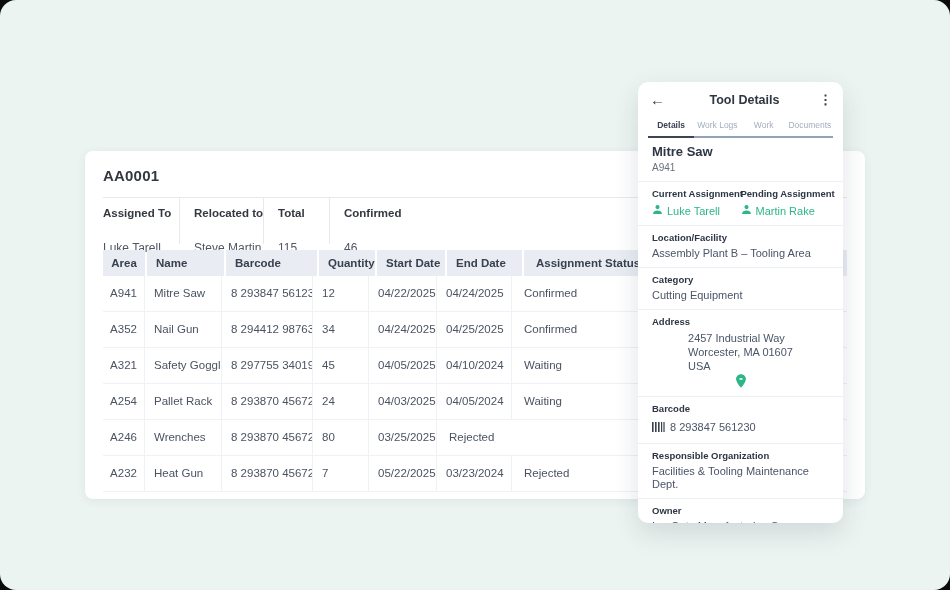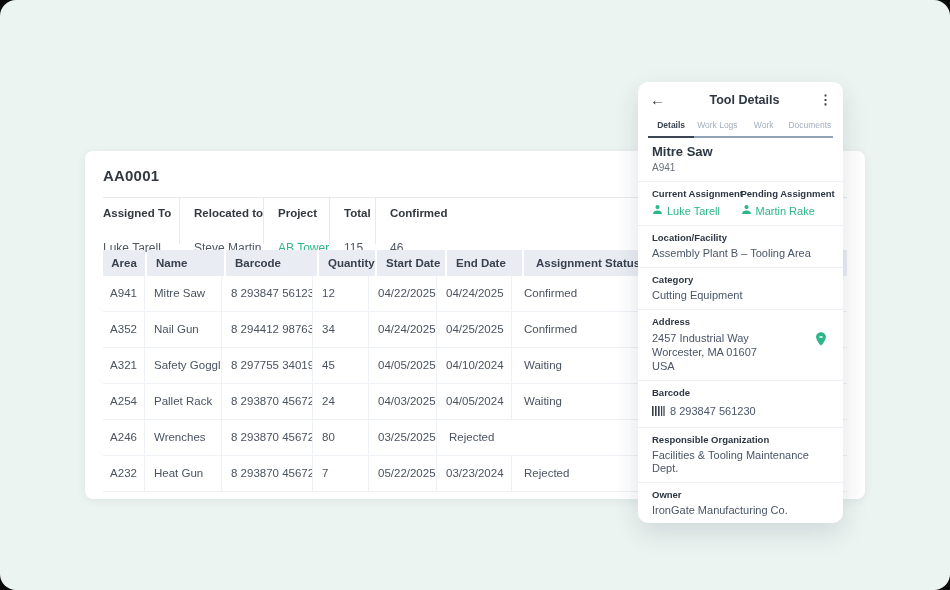--- a/index.html
+++ b/index.html
@@ -74,21 +74,21 @@
   .tool-code { font-size: 10px; color: #67707c; line-height: 13px; margin-top: 1px; }
 
   .assign-grid { display: flex; }
   .assign-col { width: 50%; }
   .assign-label { font-size: 9.5px; font-weight: bold; color: #2c3644; line-height: 12px; margin-bottom: 4px; white-space: nowrap; }
   .assign-person { display: flex; align-items: center; gap: 4px; font-size: 11px; color: #2db687; cursor: pointer; line-height: 14px; }
   .assign-person svg { width: 11px; height: 11px; fill: #2db687; flex: none; }
 
   .f-label { font-size: 9.5px; font-weight: bold; color: #2c3644; line-height: 12px; margin-bottom: 3px; }
   .f-value { font-size: 11px; color: #4a5568; line-height: 13px; }
-  .addr-wrap { display: flex; align-items: flex-start; }
+  .addr-wrap { display: flex; align-items: center; flex-direction: column; }
   .addr-lines { flex: 1; }
   .addr-lines .f-value { line-height: 14px; }
   .pin-icon { width: 16px; height: 16px; flex: none; cursor: pointer; }
   .barcode-line { display: flex; align-items: center; gap: 5px; }
   .barcode-line svg { width: 13px; height: 10px; flex: none; }
 </style>
 </head>
 <body>
 
 <div class="canvas">
@@ -96,24 +96,20 @@
   <div class="main-card">
     <div class="record-title">AA0001</div>
     <div class="meta-row">
         <div class="meta-item">
           <span class="meta-label">Assigned To</span>
           <span class="meta-value">Luke Tarell</span>
         </div>
         <div class="meta-item">
           <span class="meta-label">Relocated to</span>
           <span class="meta-value">Steve Martin</span>
-        </div>
-        <div class="meta-item">
-          <span class="meta-label">Project</span>
-          <span class="meta-value accent">AB Tower</span>
         </div>
         <div class="meta-item">
           <span class="meta-label">Total</span>
           <span class="meta-value">115</span>
         </div>
         <div class="meta-item">
           <span class="meta-label">Confirmed</span>
           <span class="meta-value">46</span>
         </div>
       </div>

